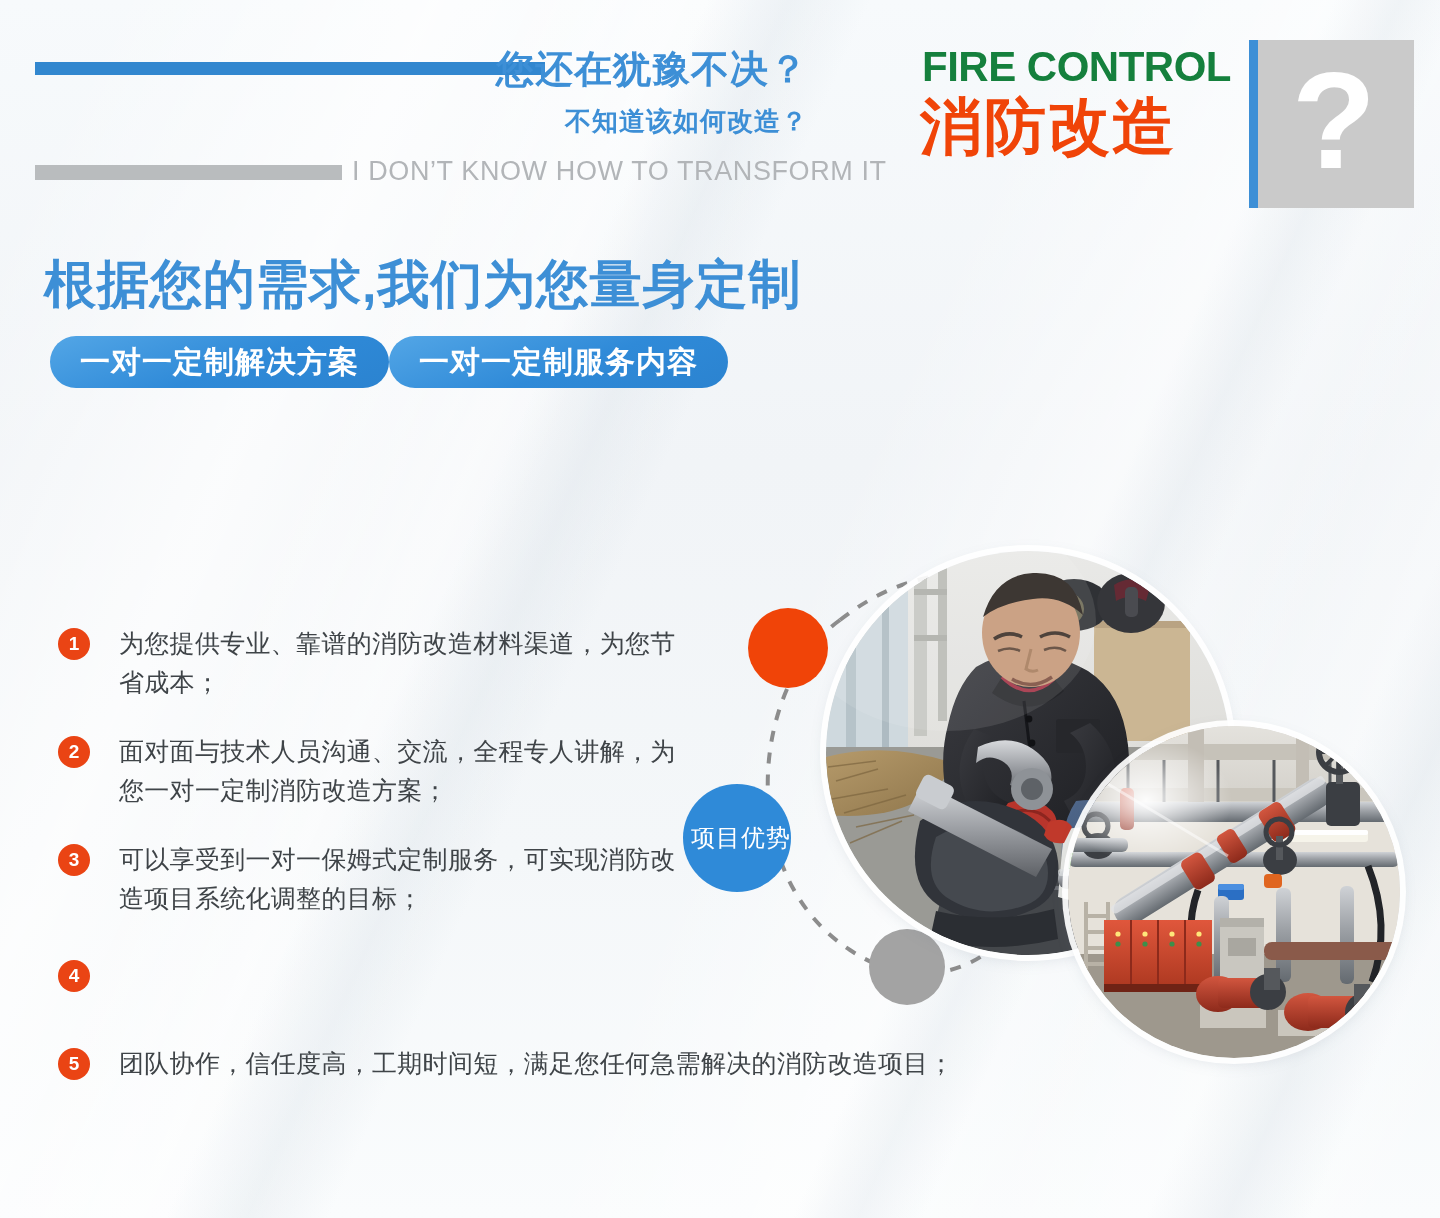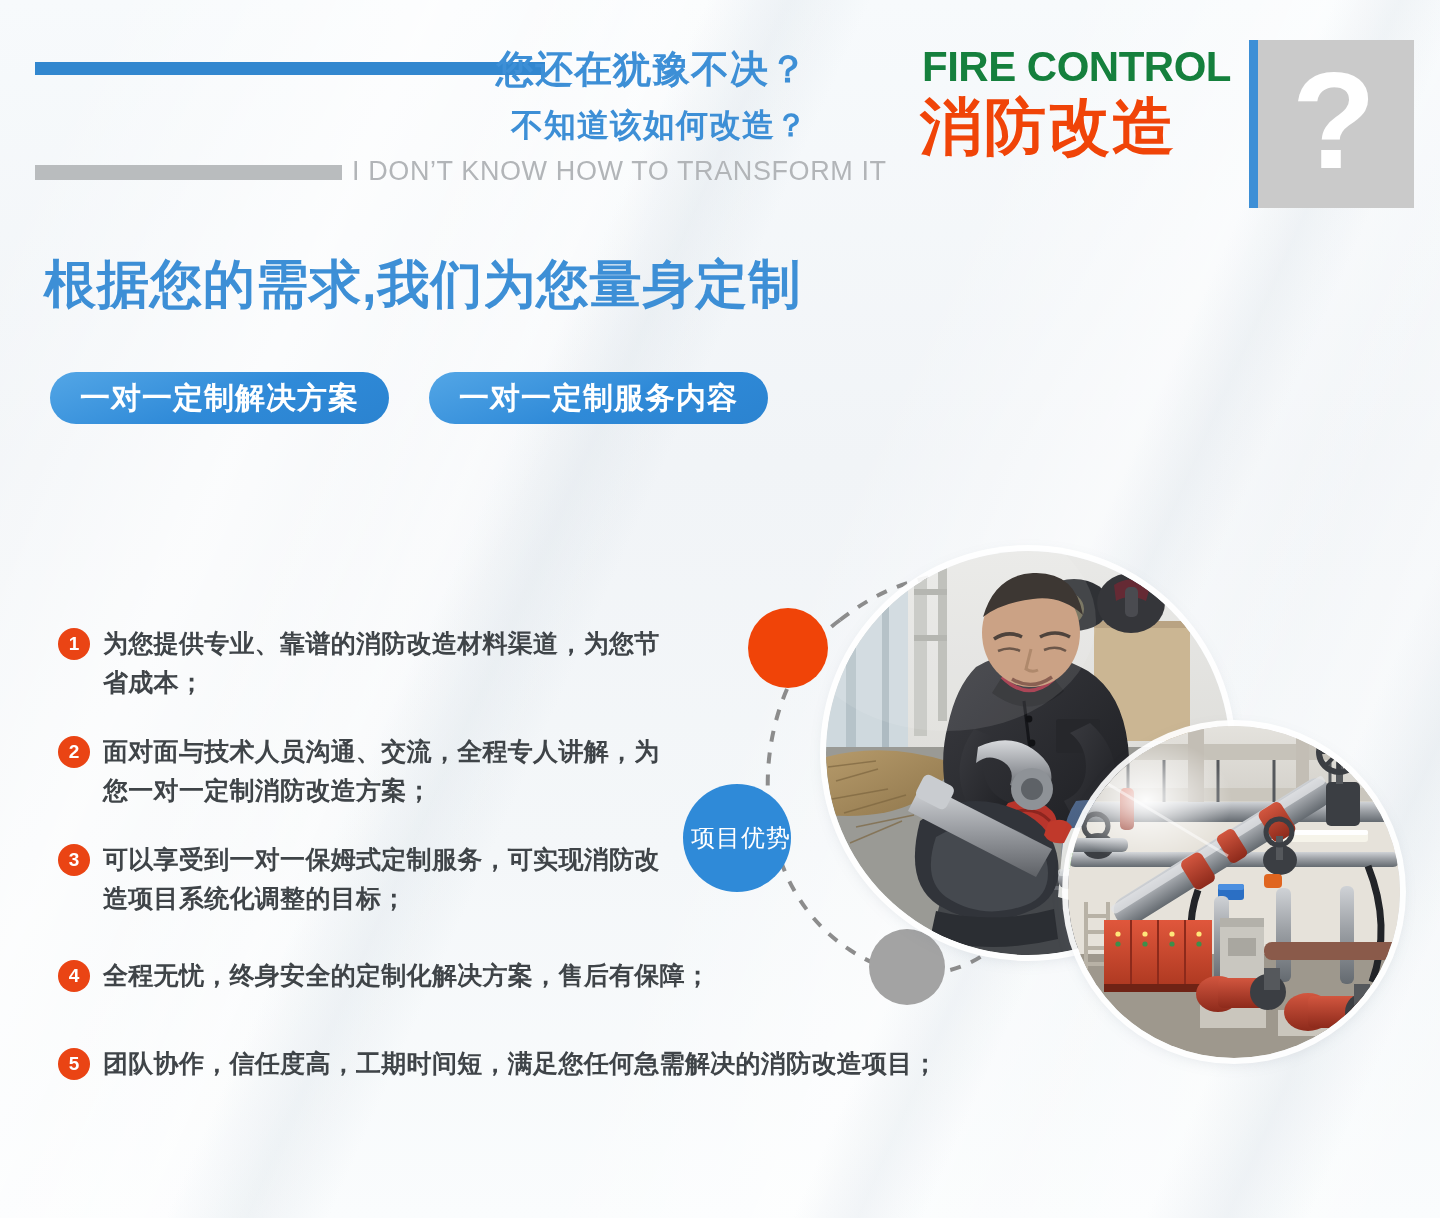--- a/index.html
+++ b/index.html
@@ -56,21 +56,21 @@
   }
 
   .hdr-line1 {
     position:absolute; right:516px; top:44px;
     font-size:38px; font-weight:bold; color:#3d8fd6;
     letter-spacing:1px; white-space:nowrap;
     text-align:right;
   }
   .hdr-line2 {
     position:absolute; right:516px; top:104px;
-    font-size:32px; font-weight:bold; color:#3d8fd6;
+    font-size:26px; font-weight:bold; color:#3d8fd6;
     letter-spacing:1px; white-space:nowrap;
     text-align:right;
   }
   .hdr-en-sub {
     position:absolute; left:352px; top:156px;
     font-size:27px; font-weight:500; color:#b2b5b8;
     letter-spacing:.6px; white-space:nowrap;
   }
   .hdr-en-brand {
     position:absolute; left:922px; top:43px;
@@ -97,21 +97,21 @@
     line-height:1; margin-top:-8px; margin-left:-4px;
   }
 
   
   .headline {
     position:absolute; left:44px; top:250px;
     font-size:52px; font-weight:bold; color:#3d8fd6;
     letter-spacing:1px; white-space:nowrap;
   }
 
-  .pill-row { position:absolute; left:50px; top:372px; display:flex; gap:40px; }
+  .pill-row { position:absolute; left:50px; top:336px; display:flex; }
   .pill {
     height:52px; padding:0 30px;
     border-radius:26px;
     background:linear-gradient(160deg,#53a6e6 0%,#2f8ad8 55%,#2b83d0 100%);
     display:flex; align-items:center; justify-content:center;
     color:#ffffff; font-size:30px; font-weight:bold; letter-spacing:1px;
     white-space:nowrap;
   }
 
   
@@ -119,24 +119,23 @@
   .adv-item { display:flex; align-items:flex-start; }
   .adv-badge {
     flex:0 0 auto;
     width:32px; height:32px; border-radius:50%;
     background:#ea4414;
     color:#fff; font-size:19px; font-weight:bold;
     display:flex; align-items:center; justify-content:center;
     margin-top:4px;
   }
   .adv-text {
-    margin-left:13px;
+    margin-left:29px;
     font-size:25px; color:#3f4448; line-height:1.55;
     letter-spacing:.3px;
-    font-weight:bold;
   }
 
   
   .adv-1 { position:absolute; left:0;  top:0;   width:620px; }
   .adv-2 { position:absolute; left:0;  top:108px; width:620px; }
   .adv-3 { position:absolute; left:0;  top:216px; width:620px; }
   .adv-4 { position:absolute; left:0;  top:332px; width:760px; }
   .adv-5 { position:absolute; left:0;  top:420px; width:1000px; }
   .adv-4 .adv-text, .adv-5 .adv-text { white-space:nowrap; }
 
@@ -224,21 +223,20 @@
       <div class="adv-text">面对面与技术人员沟通、交流，全程专人讲解，为您一对一定制消防改造方案；</div>
     </div>
 
     <div class="adv-item adv-3">
       <div class="adv-badge">3</div>
       <div class="adv-text">可以享受到一对一保姆式定制服务，可实现消防改造项目系统化调整的目标；</div>
     </div>
 
     <div class="adv-item adv-4">
       <div class="adv-badge">4</div>
-      <div class="adv-text">全程无忧，终身安全的定制化解决方案，售后有保障；</div>
     </div>
 
     <div class="adv-item adv-5">
       <div class="adv-badge">5</div>
       <div class="adv-text">团队协作，信任度高，工期时间短，满足您任何急需解决的消防改造项目；</div>
     </div>
   </div>
 
   <svg class="arc" viewBox="0 0 360 480">
     <path d="M 150 75 C 60 140, 44 330, 160 405 C 215 442, 270 430, 300 405" fill="none" stroke="#8c8c8c" stroke-width="4" stroke-dasharray="11 11" stroke-linecap="butt"></path>

